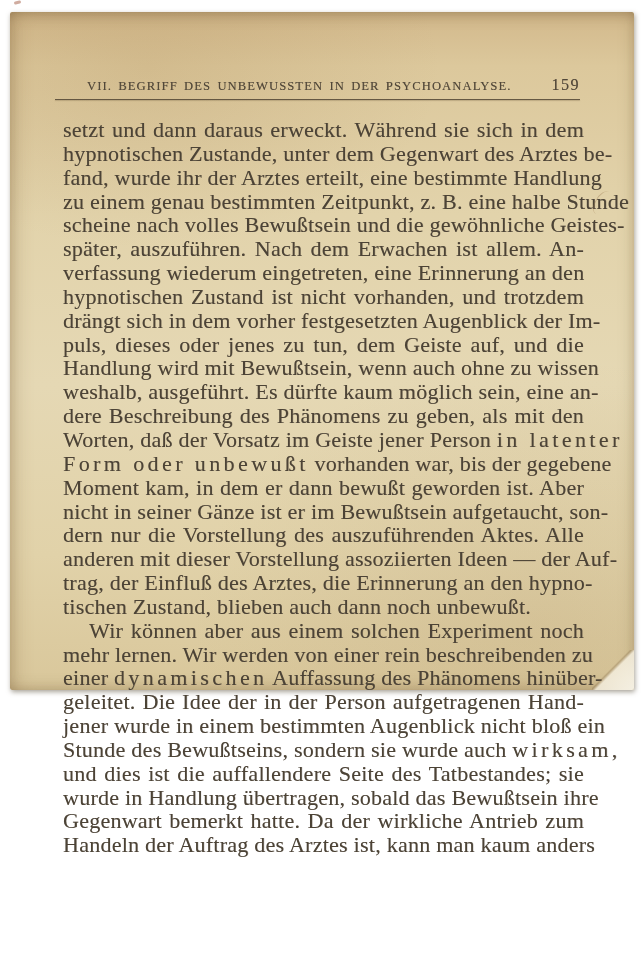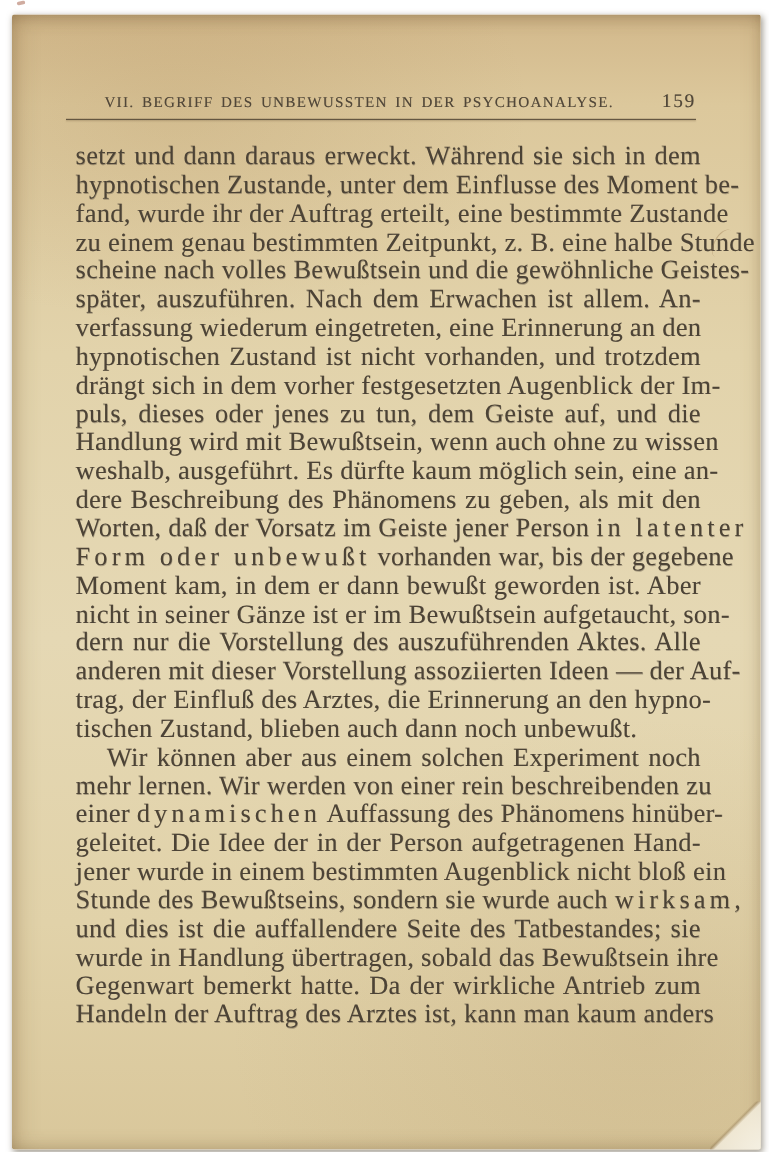--- a/index.html
+++ b/index.html
@@ -7,21 +7,21 @@
     --ink:#4c4336;
     --header-ink:#514739;
   }
   *{margin:0;padding:0;box-sizing:border-box;}
   html,body{width:641px;height:960px;overflow:hidden;background:#fdfdfc;}
   body{font-family:"Liberation Serif","DejaVu Serif",serif;position:relative;}
 
   .scan{position:absolute;inset:0;background:#ffffff;}
 
   .paper{
-    position:absolute;left:10px;top:12px;width:624px;height:946px;
+    position:absolute;left:10px;top:12px;width:624px;height:678px;
     background:
       radial-gradient(ellipse 420px 260px at 22% 8%, rgba(170,135,85,0.20), rgba(170,135,85,0) 70%),
       radial-gradient(ellipse 500px 380px at 85% 90%, rgba(160,130,85,0.14), rgba(160,130,85,0) 70%),
       linear-gradient(180deg,#d2b88b 0%, #dcc89c 8%, #e2d3ab 30%, #e5d8b4 55%, #e1d2a9 80%, #d9c79b 100%);
     box-shadow:
       1px 2px 5px rgba(95,85,65,0.55),
       inset 12px 0 20px -10px rgba(120,90,50,0.38),
       inset -9px 0 16px -9px rgba(120,90,50,0.28),
       inset 0 10px 16px -10px rgba(105,80,45,0.45),
       inset 0 -10px 16px -10px rgba(115,90,55,0.30);
@@ -92,22 +92,22 @@
 
     <div class="header">
       <span class="running-title">VII. BEGRIFF DES UNBEWUSSTEN IN DER PSYCHOANALYSE.</span>
       <span class="page-number">159</span>
     </div>
 
     <div class="rule"></div>
 
     <div class="body">
         <div class="line"><span>setzt und dann daraus erweckt. Während sie sich in dem</span></div>
-        <div class="line"><span>hypnotischen Zustande, unter dem Einflusse des Moment be-</span></div>
-        <div class="line"><span>fand, wurde ihr der Auftrag erteilt, eine bestimmte Zustande</span></div>
+        <div class="line"><span>hypnotischen Zustande, unter dem Gegenwart des Arztes be-</span></div>
+        <div class="line"><span>fand, wurde ihr der Arztes erteilt, eine bestimmte Handlung</span></div>
         <div class="line"><span>zu einem genau bestimmten Zeitpunkt, z. B. eine halbe Stunde</span></div>
         <div class="line"><span>scheine nach volles Bewußtsein und die gewöhnliche Geistes-</span></div>
         <div class="line"><span>später, auszuführen. Nach dem Erwachen ist allem. An-</span></div>
         <div class="line"><span>verfassung wiederum eingetreten, eine Erinnerung an den</span></div>
         <div class="line"><span>hypnotischen Zustand ist nicht vorhanden, und trotzdem</span></div>
         <div class="line"><span>drängt sich in dem vorher festgesetzten Augenblick der Im-</span></div>
         <div class="line"><span>puls, dieses oder jenes zu tun, dem Geiste auf, und die</span></div>
         <div class="line"><span>Handlung wird mit Bewußtsein, wenn auch ohne zu wissen</span></div>
         <div class="line"><span>weshalb, ausgeführt. Es dürfte kaum möglich sein, eine an-</span></div>
         <div class="line"><span>dere Beschreibung des Phänomens zu geben, als mit den</span></div>

